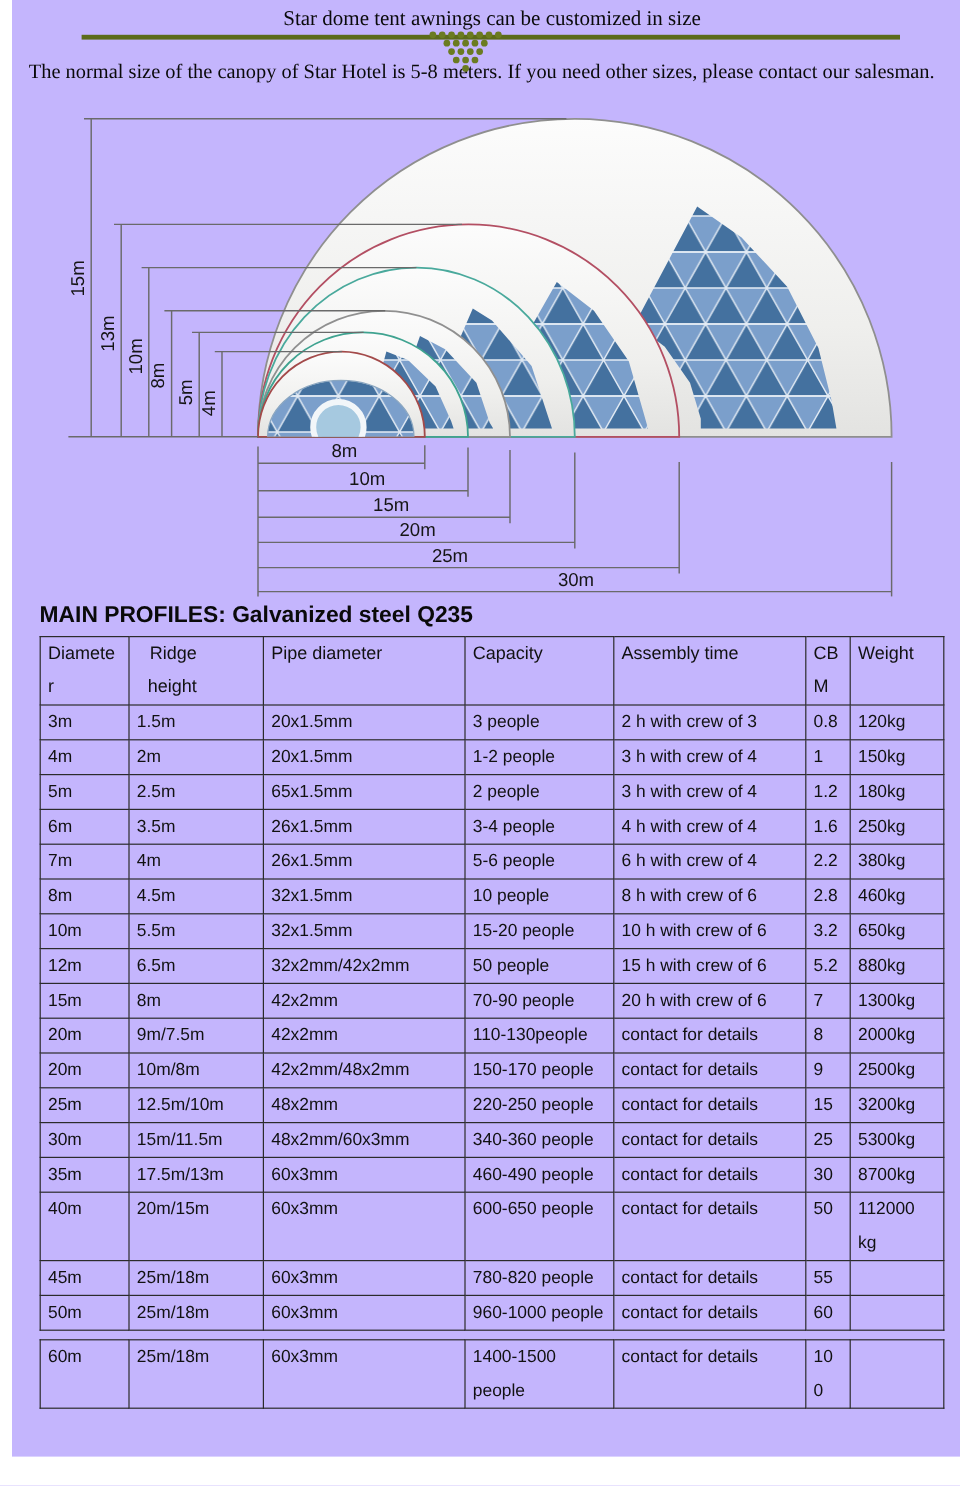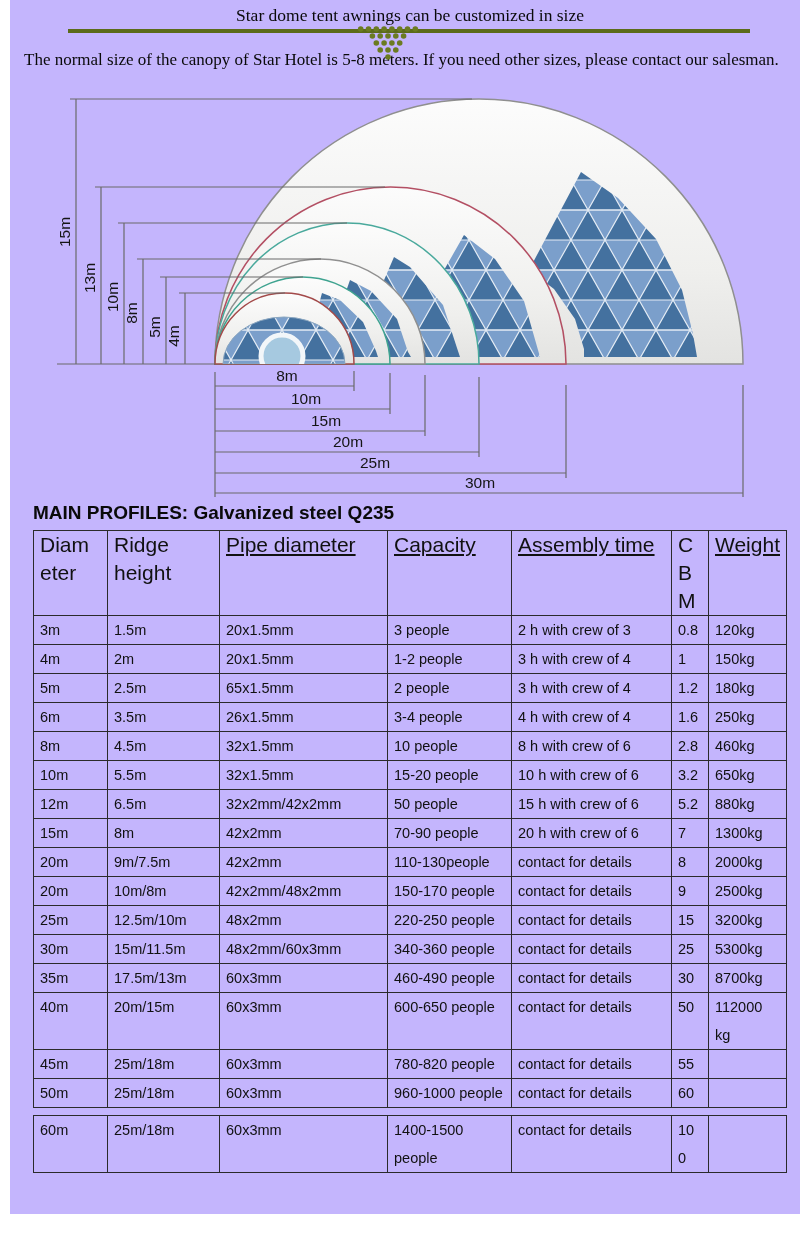--- a/index.html
+++ b/index.html
@@ -10,21 +10,21 @@
   .subtitle { position:absolute; top:50px; left:0; width:100%; text-align:left;
               font-family:"Liberation Serif", serif; font-size:17px; color:#0a0a0a;padding-left:14px; }
   .divider { position:absolute; top:29px; left:58px; width:682px; height:4px; background:#5c6b1a; }
   .diagram-svg { position:absolute; top:0; left:0; pointer-events:none; }
   .table-title { position:absolute; top:502px; left:23px; font-size:19px; font-weight:bold; color:#0a0a0a; }
   .tables { position:absolute; top:530px; left:23px; width:755px; }
   table.spec { border-collapse:collapse; table-layout:fixed; width:753px;
                font-family:"Liberation Sans", sans-serif; font-size:14.5px; color:#111; }
   table.spec th, table.spec td { border:1px solid #2b2b2b; padding:0 6px; vertical-align:top;
                line-height:28px; text-align:left; font-weight:400; overflow:hidden; }
-  table.spec th { height:56px; font-size:21px;text-decoration:underline; }
+  table.spec th { height:56px; font-size:15px; }
   .gap { height:7px; }
   .hw-diam { display:inline-block; width:58px; word-break:break-all; }
   .hw-ridge { display:inline-block; width:50px;text-align:right; }
   .hw-cbm { display:inline-block; width:22px; word-break:break-all; }
   td.cbm { word-break:break-all; }
 </style>
 </head>
 <body>
 
 <div class="page">
@@ -199,20 +199,29 @@
           <tr>
             <td>6m</td>
             <td>3.5m</td>
             <td>26x1.5mm</td>
             <td>3-4 people</td>
             <td>4 h with crew of 4</td>
             <td class="cbm">1.6</td>
             <td>250kg</td>
           </tr>
           <tr>
+            <td>7m</td>
+            <td>4m</td>
+            <td>26x1.5mm</td>
+            <td>5-6 people</td>
+            <td>6 h with crew of 4</td>
+            <td class="cbm">2.2</td>
+            <td>380kg</td>
+          </tr>
+          <tr>
             <td>8m</td>
             <td>4.5m</td>
             <td>32x1.5mm</td>
             <td>10 people</td>
             <td>8 h with crew of 6</td>
             <td class="cbm">2.8</td>
             <td>460kg</td>
           </tr>
           <tr>
             <td>10m</td>

